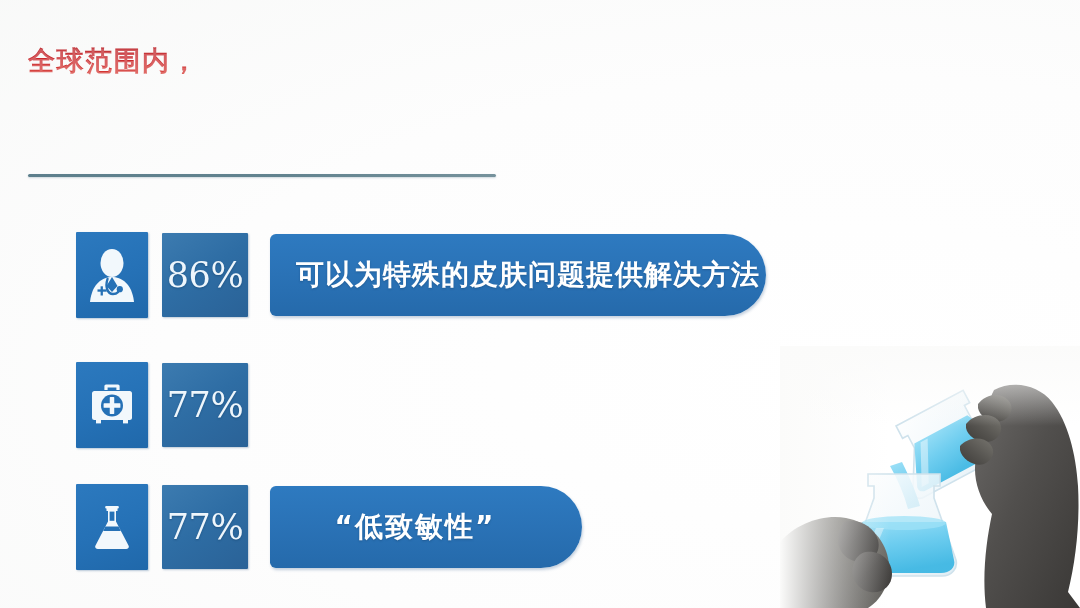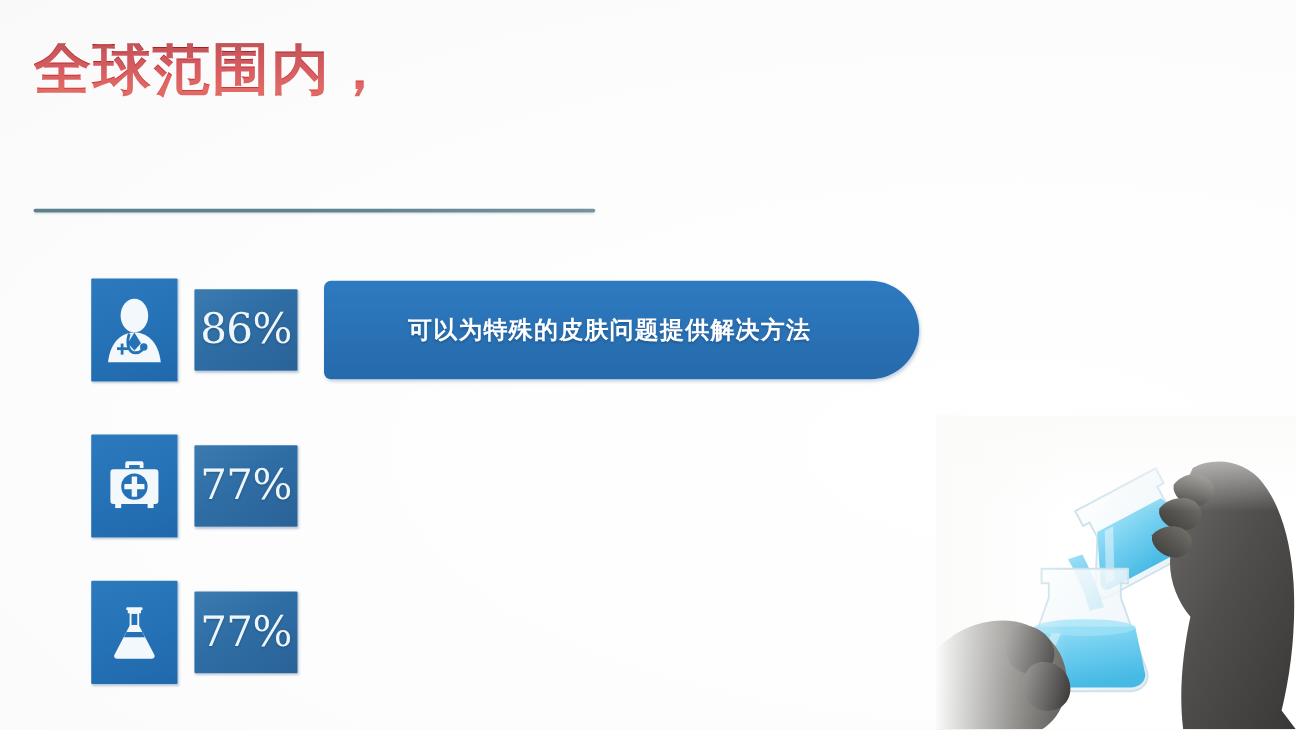--- a/index.html
+++ b/index.html
@@ -26,23 +26,23 @@
   }
 
   
   #title-block {
     position: absolute;
     left: 28px;
     top: 36px;
     width: 620px;
   }
   .title-line {
-    font-family: Liberation Mono, monospace;
+    font-family: Liberation Sans, sans-serif;
     font-weight: 700;
-    font-size: 48px;
+    font-size: 27px;
     line-height: 51px;
     letter-spacing: 1.5px;
     color: #c32127;
     background-image: linear-gradient(180deg, #ad1b22 0%, #c8262b 42%, #d73a33 78%, #c9282c 100%);
     -webkit-background-clip: text;
     background-clip: text;
     -webkit-text-fill-color: transparent;
     text-shadow: 0 1px 0 rgba(255,255,255,0.25);
     white-space: nowrap;
   }
@@ -84,21 +84,21 @@
     align-items: center;
     justify-content: center;
     flex: none;
     border-radius: 1px;
   }
   .icon-tile svg { display: block; }
 
   
   .pct-plate {
     width: 86px;
-    height: 68px;
+    height: 84px;
     margin-left: 14px;
     background: linear-gradient(145deg, #3c7bb0 0%, #2e6da4 48%, #2a6297 100%);
     box-shadow: 1px 1px 2px rgba(45,85,130,0.3);
     display: flex;
     align-items: center;
     justify-content: center;
     flex: none;
     border-radius: 1px;
   }
   .pct-text {
@@ -124,27 +124,26 @@
     flex: none;
     box-sizing: border-box;
   }
   .pill-bar.wide   { width: 496px; padding-left: 26px; justify-content: flex-start; }
   .pill-bar.medium { width: 338px; justify-content: center; padding-right: 24px; }
   .pill-bar.small  { width: 312px; justify-content: center; padding-right: 22px; }
 
   .pill-text {
     font-family: "DejaVu Sans", "Liberation Sans", sans-serif;
     font-weight: 700;
-    font-size: 20px;
+    font-size: 28px;
     line-height: 1;
     color: #ffffff;
     letter-spacing: 1px;
     text-shadow: 0 1px 2px rgba(20,60,100,0.4);
     white-space: nowrap;
-    margin-left: 44px;
   }
   .pill-text.quoted { letter-spacing: 2px; }
 
   
   #photo {
     position: absolute;
     right: 0;
     bottom: 0;
     width: 300px;
     height: 262px;
@@ -232,20 +231,23 @@
             <rect x="14.2" y="3" width="13.6" height="2.6" rx="1" fill="#f2f8fc"></rect>
 
             <path d="M12.2 28 L29.8 28 L27.6 23.6 L14.4 23.6 Z" fill="#2571b6"></path>
 
             <rect x="18.6" y="8.6" width="4.8" height="9.2" fill="#2571b6"></rect>
           </svg>
         </span>
       </div>
       <div class="pct-plate">
         <span class="pct-text">77%</span>
+      </div>
+      <div class="pill-bar small">
+        <span class="pill-text quoted">“低致敏性”</span>
       </div>
     </div>
 
   </div>
 
   <div id="photo">
     <svg width="300" height="262" viewBox="0 0 300 262" aria-hidden="true">
       <defs>
         <linearGradient id="glove" x1="0" y1="0" x2="1" y2="1">
           <stop offset="0%" stop-color="#6c6a68"></stop>

